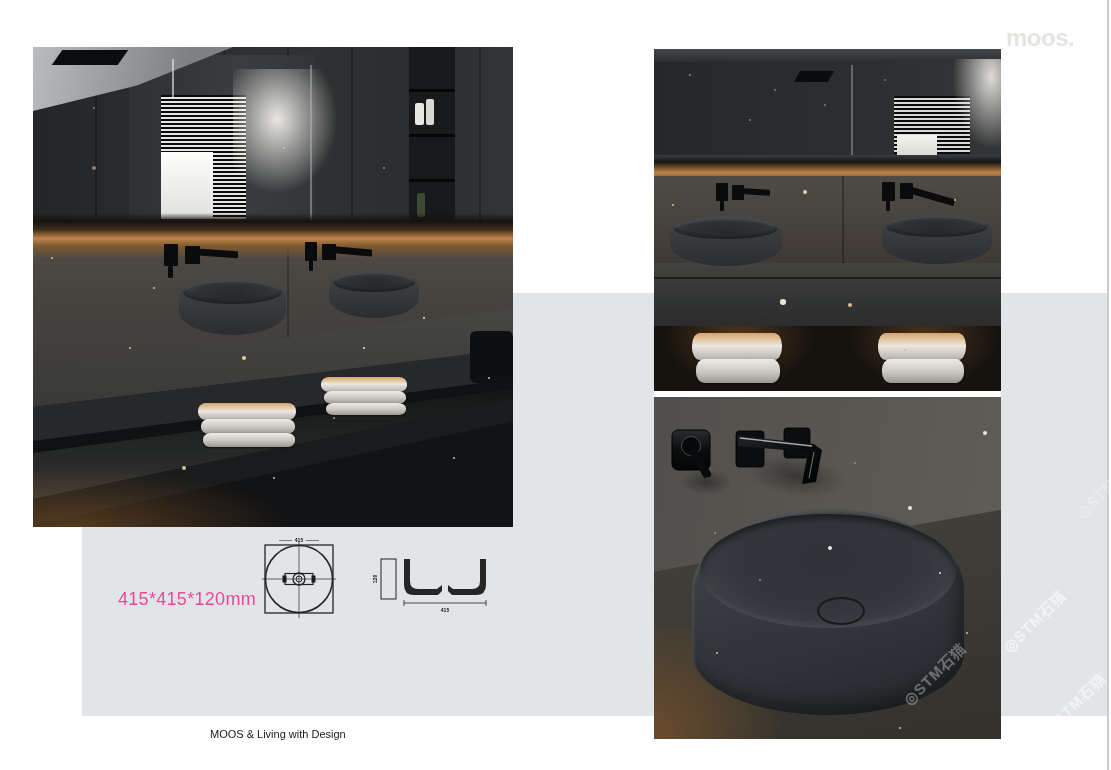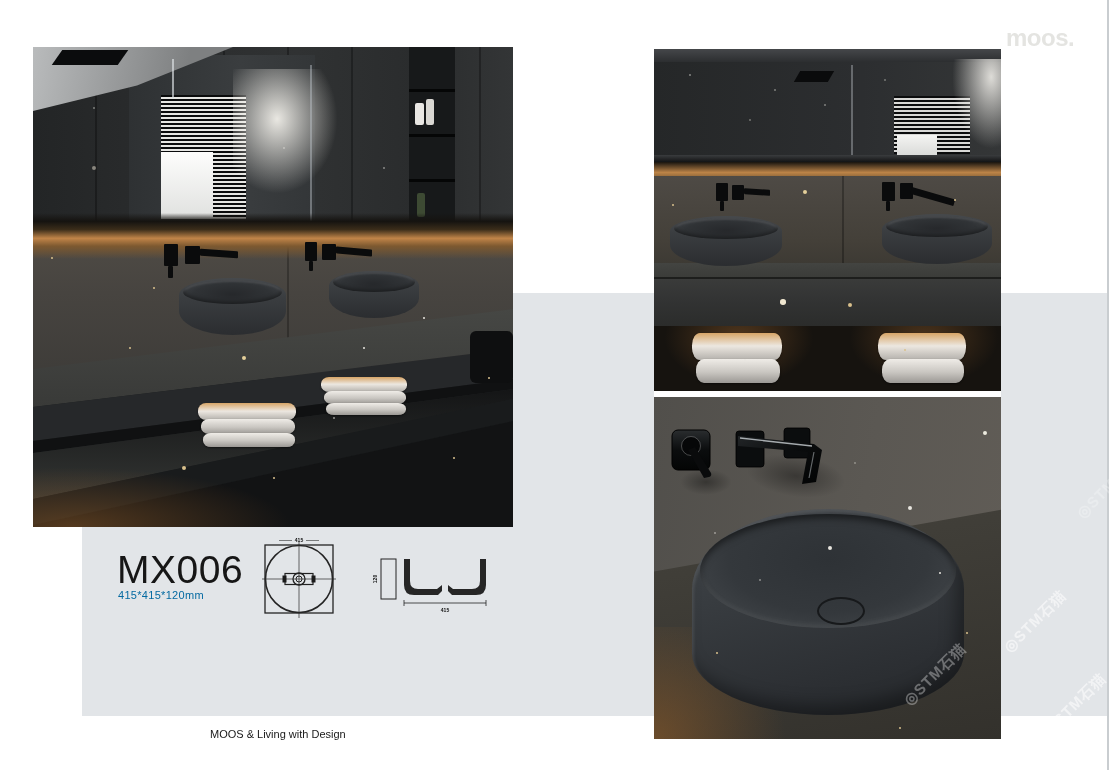--- a/index.html
+++ b/index.html
@@ -6,21 +6,21 @@
   .page{position:relative;width:1111px;height:770px;background:#ffffff;overflow:hidden;
         font-family:"Liberation Sans",sans-serif}
   .abs{position:absolute}
 
   
   .panel{left:82px;top:293px;width:1025px;height:423px;background:#e2e5e8}
   .edge-line{left:1107px;top:0;width:2px;height:770px;background:#c9cdd0}
   .logo{left:1006px;top:24px;font-size:24px;font-weight:700;letter-spacing:-0.5px;color:#e4e4e1}
   .sep-white{left:654px;top:389px;width:347px;height:9px;background:#ffffff}
   .model{left:117px;top:548px;font-size:39px;font-weight:400;letter-spacing:0.5px;color:#161616}
-  .dims{left:118px;top:589px;font-size:11px;letter-spacing:0.3px;color:#0369a1}
+  .dims{left:118px;top:589px;font-size:18px;letter-spacing:0.3px;color:#ec4899}
   .footer{left:210px;top:728px;font-size:11px;color:#181818}
   .wm{color:rgba(255,255,255,0.62);font-weight:700;font-size:15px;letter-spacing:1px;
       white-space:nowrap;transform:rotate(-45deg);pointer-events:none}
 
   
   .photo{position:absolute;overflow:hidden;background:#1d1f20}
   #photo1{left:33px;top:47px;width:480px;height:480px}
   #photo2{left:654px;top:49px;width:347px;height:342px}
   #photo3{left:654px;top:397px;width:347px;height:342px}
   .photo *{position:absolute}
@@ -278,21 +278,20 @@
       <div class="p3-open"></div>
       <div class="p3-drain"></div>
     </div>
 
     <div class="speck" style="left:0;top:0;
       box-shadow:330px 35px 0 1px #eceade,255px 110px 0 1px #e8e6df,285px 175px 0 #e8e6df,
       60px 135px 0 rgba(232,230,223,.5),175px 150px 0 1px #e8e6df,105px 182px 0 rgba(232,230,223,.5),
       62px 255px 0 #d9c08c,312px 235px 0 #d9c08c,200px 65px 0 rgba(232,230,223,.4),245px 330px 0 #d9c08c"></div>
   </div>
 
-  <div class="abs model">MX006</div>
   <div class="abs dims">415*415*120mm</div>
 
   <svg class="svgabs" style="left:261px;top:537px" width="76" height="82" viewBox="0 0 76 82">
     <text x="38" y="5" font-size="5" font-weight="bold" text-anchor="middle" fill="#111">415</text>
     <path d="M18,3.5 H31 M45,3.5 H58" stroke="#333" stroke-width=".6"></path>
     <rect x="4" y="8" width="68" height="68" fill="none" stroke="#242424" stroke-width="1.3"></rect>
     <circle cx="38" cy="42" r="33.5" fill="none" stroke="#242424" stroke-width="1.6"></circle>
     <path d="M38,4 V81 M1,42 H75" stroke="#2a2a2a" stroke-width="0.7"></path>
     <rect x="24" y="36.5" width="28" height="11" fill="none" stroke="#222" stroke-width="1.2"></rect>
     <rect x="21.5" y="38.5" width="4" height="7" fill="#1a1a1a"></rect>

